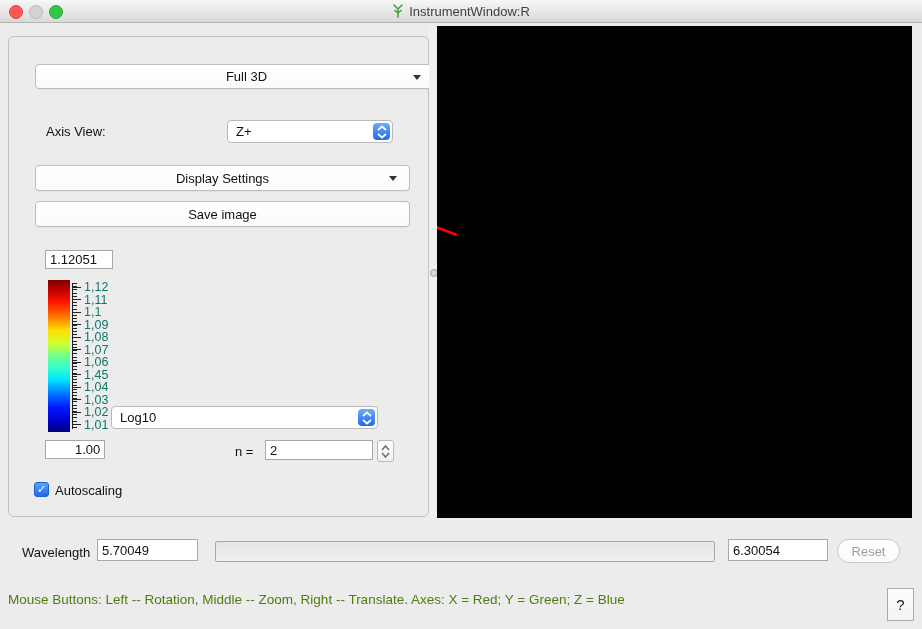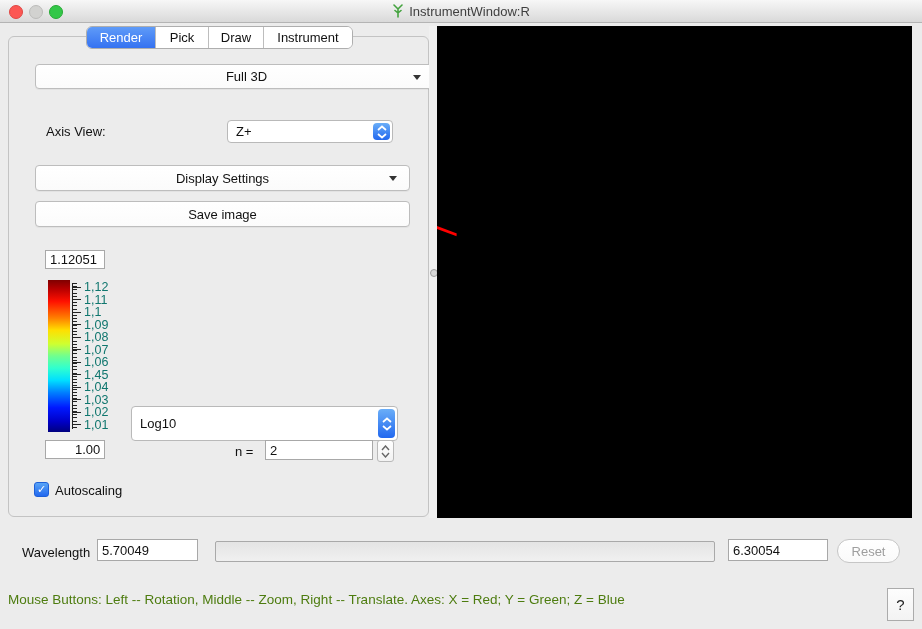--- a/index.html
+++ b/index.html
@@ -145,26 +145,20 @@
         <svg width="12" height="14" viewBox="0 0 12 14">
           <path d="M6 13 L6 5 M6 5 L2 1 M6 5 L10 1 M6 9 L3 6.5 M6 9 L9 6.5" stroke="#44a33f" stroke-width="1.6" fill="none" stroke-linecap="round"></path>
         </svg>
       </span>
       <span>InstrumentWindow:R</span>
     </div>
   </div>
 
   <div class="groupbox"></div>
 
-  <div class="tabbar">
-    <div class="tab sel t-render">Render</div>
-    <div class="tab t-pick">Pick</div>
-    <div class="tab t-draw">Draw</div>
-    <div class="tab t-instrument">Instrument</div>
-  </div>
 
   <div class="mac-btn" style="left:35px; top:64px; width:373px; height:23px;padding-left:24px;">
     <span>Full 3D</span>
     <span class="drop-arrow"></span>
   </div>
 
   <div class="label" style="left:46px; top:124px;">Axis View:</div>
   <div class="mac-combo" style="left:227px; top:120px; width:166px; height:23px;">
     <span>Z+</span>
     <span class="mac-stepper">
@@ -177,21 +171,21 @@
 
   <div class="mac-btn" style="left:35px; top:165px; width:373px; height:24px;">
     <span>Display Settings</span>
     <span class="drop-arrow"></span>
   </div>
 
   <div class="mac-btn" style="left:35px; top:201px; width:373px; height:24px;">
     <span>Save image</span>
   </div>
 
-  <input class="tfield" style="left: 45px; top: 250px; width: 60px; height: 19px;" value="1.12051">
+  <input class="tfield" style="left: 45px; top: 250px; width: 68px; height: 19px;" value="1.12051">
 
   <div class="cbar"></div>
   <div class="cb-axis"></div>
   <div class="cb-minors"></div>
   <div class="cb-ticks">
     <div class="cb-tickrow">
         <span class="cb-ticklabel">1,12</span>
       </div>
     <div class="cb-tickrow">
         <span class="cb-ticklabel">1,11</span>
@@ -221,21 +215,21 @@
         <span class="cb-ticklabel">1,03</span>
       </div>
     <div class="cb-tickrow">
         <span class="cb-ticklabel">1,02</span>
       </div>
     <div class="cb-tickrow">
         <span class="cb-ticklabel">1,01</span>
       </div>
   </div>
 
-  <div class="mac-combo" style="left:131px; top:406px; width:267px; height:35px;">
+  <div class="mac-combo" style="left:111px; top:406px; width:267px; height:23px;">
     <span>Log10</span>
     <span class="mac-stepper">
       <svg width="12" height="14" viewBox="0 0 12 14">
         <polyline points="2,5 6,1.5 10,5" fill="none" stroke="#fff" stroke-width="1.7"></polyline>
         <polyline points="2,9 6,12.5 10,9" fill="none" stroke="#fff" stroke-width="1.7"></polyline>
       </svg>
     </span>
   </div>
 
   <input class="tfield" style="left: 45px; top: 440px; width: 60px; height: 19px; padding-left: 29px;" value="1.00054">

